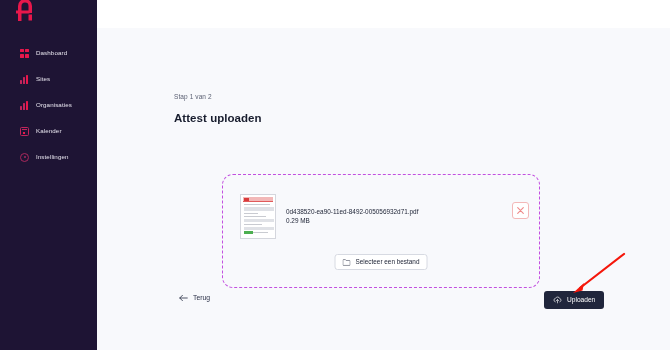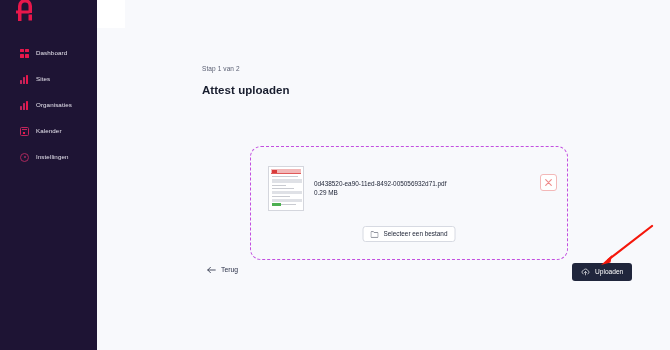--- a/index.html
+++ b/index.html
@@ -94,21 +94,21 @@
     content:''; position:absolute; left:2.5px; top:2.5px;
     width:2px; height:2px; border-radius:50%; background:#a8285c;
   }
 
   
   .main {
     flex: 1 1 auto;
     height: 350px;
     position: relative;
     display: flex;
-    flex-direction: row;
+    flex-direction: column;
   }
   .topbar {
     height: 28px;
     background: #ffffff;
     flex: 0 0 28px;
   }
   .content {
     flex: 1 1 auto;
     background: #f8f9fc;
     position: relative;

